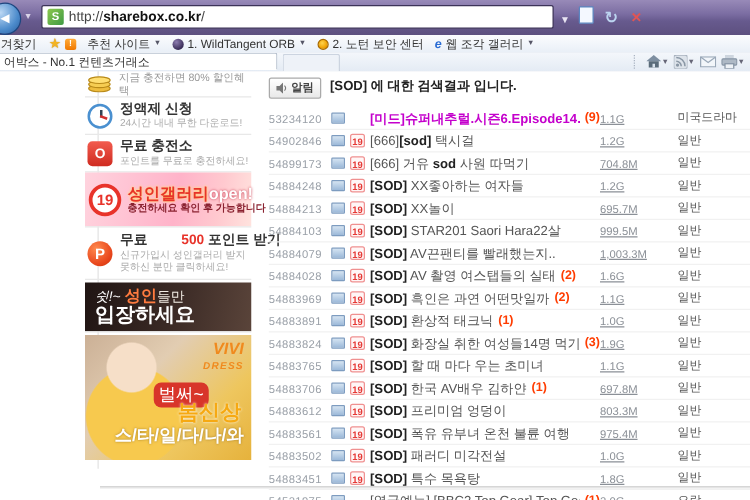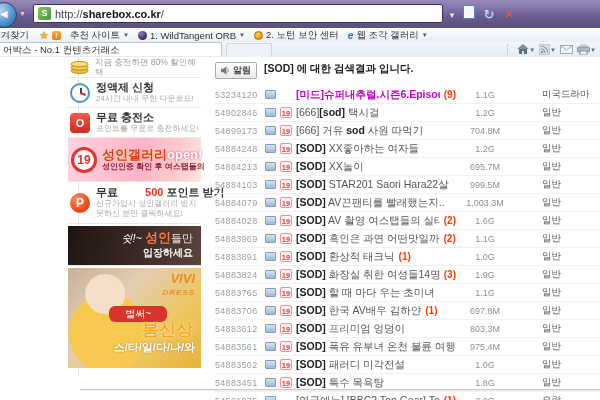--- a/index.html
+++ b/index.html
@@ -88,39 +88,39 @@
     display:flex;align-items:center;gap:5px;padding:2px 3px;}
   .badge19{width:26px;height:26px;border-radius:50%;background:#fff;border:3px solid #e8332a;box-sizing:border-box;
     color:#e8332a;font-weight:bold;font-size:12px;text-align:center;line-height:20px;flex:none;}
   .b19-l1{font-size:13px;font-weight:bold;color:#e8332a;line-height:14px;white-space:nowrap;
     text-shadow:0 0 2px #ffe94d;}
   .b19-l1 .open{color:#fff;text-shadow:0 0 2px #c2273f;}
   .b19-l2{font-size:8px;font-weight:bold;color:#8a2230;line-height:10px;white-space:nowrap;}
 
   .sb-shh{height:40px;margin-top:2px;border-bottom:1px solid #e8e8e8;box-sizing:border-box;
     background:linear-gradient(100deg,#201513 0%,#3c2b26 55%,#5a443a 100%);
-    display:flex;flex-direction:column;justify-content:center;align-items:flex-end;padding:2px 8px;}
+    display:flex;flex-direction:column;justify-content:center;align-items:flex-start;padding:2px 8px;}
   .shh-l1{font-size:11px;color:#f2ece4;line-height:14px;white-space:nowrap;}
   .shh-l1 .shh{font-style:italic;color:#fff;}
   .shh-l1 .adult{color:#ff7b3f;font-weight:bold;font-size:13px;}
-  .shh-l2{font-size:10px;font-weight:bold;color:#fff;line-height:16px;}
+  .shh-l2{font-size:16px;font-weight:bold;color:#fff;line-height:16px;}
 
   .sb-dress{position:relative;height:100px;margin-top:2px;overflow:hidden;
     background:
       radial-gradient(circle at 28% 26%,#f6dfc8 0 16%,rgba(246,223,200,0) 17%),
       radial-gradient(circle at 30% 65%,#f7c94e 0 34%,rgba(247,201,78,0) 35%),
       linear-gradient(135deg,#cbb096 0%,#e2cdb2 35%,#eec65e 70%,#e6b23c 100%);}
   .dress-brand{position:absolute;right:6px;top:5px;text-align:right;color:#f08a1e;
     font-style:italic;font-weight:bold;font-size:13px;line-height:12px;}
   .dress-brand .d2{font-size:8px;letter-spacing:1px;}
-  .dress-l1{position:absolute;right:34px;top:38px;background:#d8352a;color:#fff;font-size:10px;
-    padding:1px 16px;border-radius:6px;}
+  .dress-l1{position:absolute;right:34px;top:38px;background:#d8352a;color:#fff;font-size:14px;
+    padding:1px 4px;border-radius:6px;}
   .dress-l2{position:absolute;right:8px;top:50px;color:#f6a912;font-weight:bold;font-size:17px;
     text-shadow:0 0 2px #fff;}
-  .dress-l3{position:absolute;right:6px;top:72px;color:#fff;font-weight:bold;font-size:11px;
+  .dress-l3{position:absolute;right:6px;top:72px;color:#fff;font-weight:bold;font-size:14px;
     text-shadow:0 0 2px #a07820;}
 
   
   .main{position:absolute;left:215px;top:5px;width:385px;}
   .alert-line{display:flex;align-items:flex-start;height:17px;}
   .alert-box{display:inline-flex;align-items:center;gap:3px;border:1px solid #aaa;border-radius:2px;
     background:linear-gradient(#fff,#e9e9e9);padding:1px 5px;font-size:9px;font-weight:bold;color:#444;}
   .alert-msg{margin-left:7px;font-size:10.5px;font-weight:bold;color:#222;}
   .rows{margin-top:7px;}
   .row{display:flex;align-items:center;height:17px;border-bottom:1px solid #f1f1f1;font-size:10.5px;}
@@ -129,22 +129,22 @@
     background:linear-gradient(#d5e4f2,#9cb9d9);border:1px solid #7d9cc0;box-sizing:border-box;}
   .b19{width:12px;height:11px;flex:none;margin-right:4px;border:1px solid #f09090;border-radius:2px;
     background:#fff6f6;color:#e53935;font-size:7.5px;font-weight:bold;text-align:center;line-height:11px;box-sizing:border-box;}
   .b19.empty{visibility:hidden;}
   .mid{flex:1;min-width:0;display:flex;align-items:center;overflow:hidden;white-space:nowrap;}
   .t{color:#555;text-decoration:none;overflow:hidden;}
   .t b{color:#222;}
   .t.hot{color:#c400cc;font-weight:bold;}
   .t.hot b{color:#c400cc;}
   .cnt{color:#ff3c00;font-weight:bold;margin-left:4px;font-size:10px;flex:none;}
-  .sz{width:58px;flex:none;text-align:center;font-size:9px;color:#8b9097;}
-  .cat{width:58px;flex:none;margin-left:28px;font-size:9.5px;color:#555;white-space:nowrap;overflow:hidden;}
+  .sz{width:58px;flex:none;text-align:left;font-size:9px;color:#8b9097;text-decoration:underline;}
+  .cat{width:58px;flex:none;margin-left:4px;font-size:9.5px;color:#555;white-space:nowrap;overflow:hidden;}
 </style>
 </head>
 <body>
 
 <div class="screen">
 
   <div class="chrome-top">
     <div class="back-btn">◄</div>
     <div class="nav-drop">▼</div>
     <div class="url-box">
@@ -248,21 +248,21 @@
         <span class="ic-ored">O</span>
         <div class="sb-texts">
           <div class="sb-title">무료 충전소</div>
           <div class="sb-sub">포인트를 무료로 충전하세요!</div>
         </div>
       </div>
       <div class="sb-banner19">
         <span class="badge19">19</span>
         <div>
           <div class="b19-l1"><span>성인갤러리</span><span class="open">open!</span></div>
-          <div class="b19-l2">성인인증 확인 후 여스탭들의</div>
+          <div class="b19-l2">충전하세요 확인 후 가능합니다</div>
         </div>
       </div>
       <div class="sb-block" style="height:42px;">
         <span class="ic-p">P</span>
         <div class="sb-texts">
           <div class="sb-title"><span>무료 </span><span class="num-red">500</span><span> 포인트 받기</span></div>
           <div class="sb-sub" style="white-space:normal;">신규가입시 성인갤러리 받지 못하신 분만 클릭하세요!</div>
         </div>
       </div>
       <div class="sb-shh">

